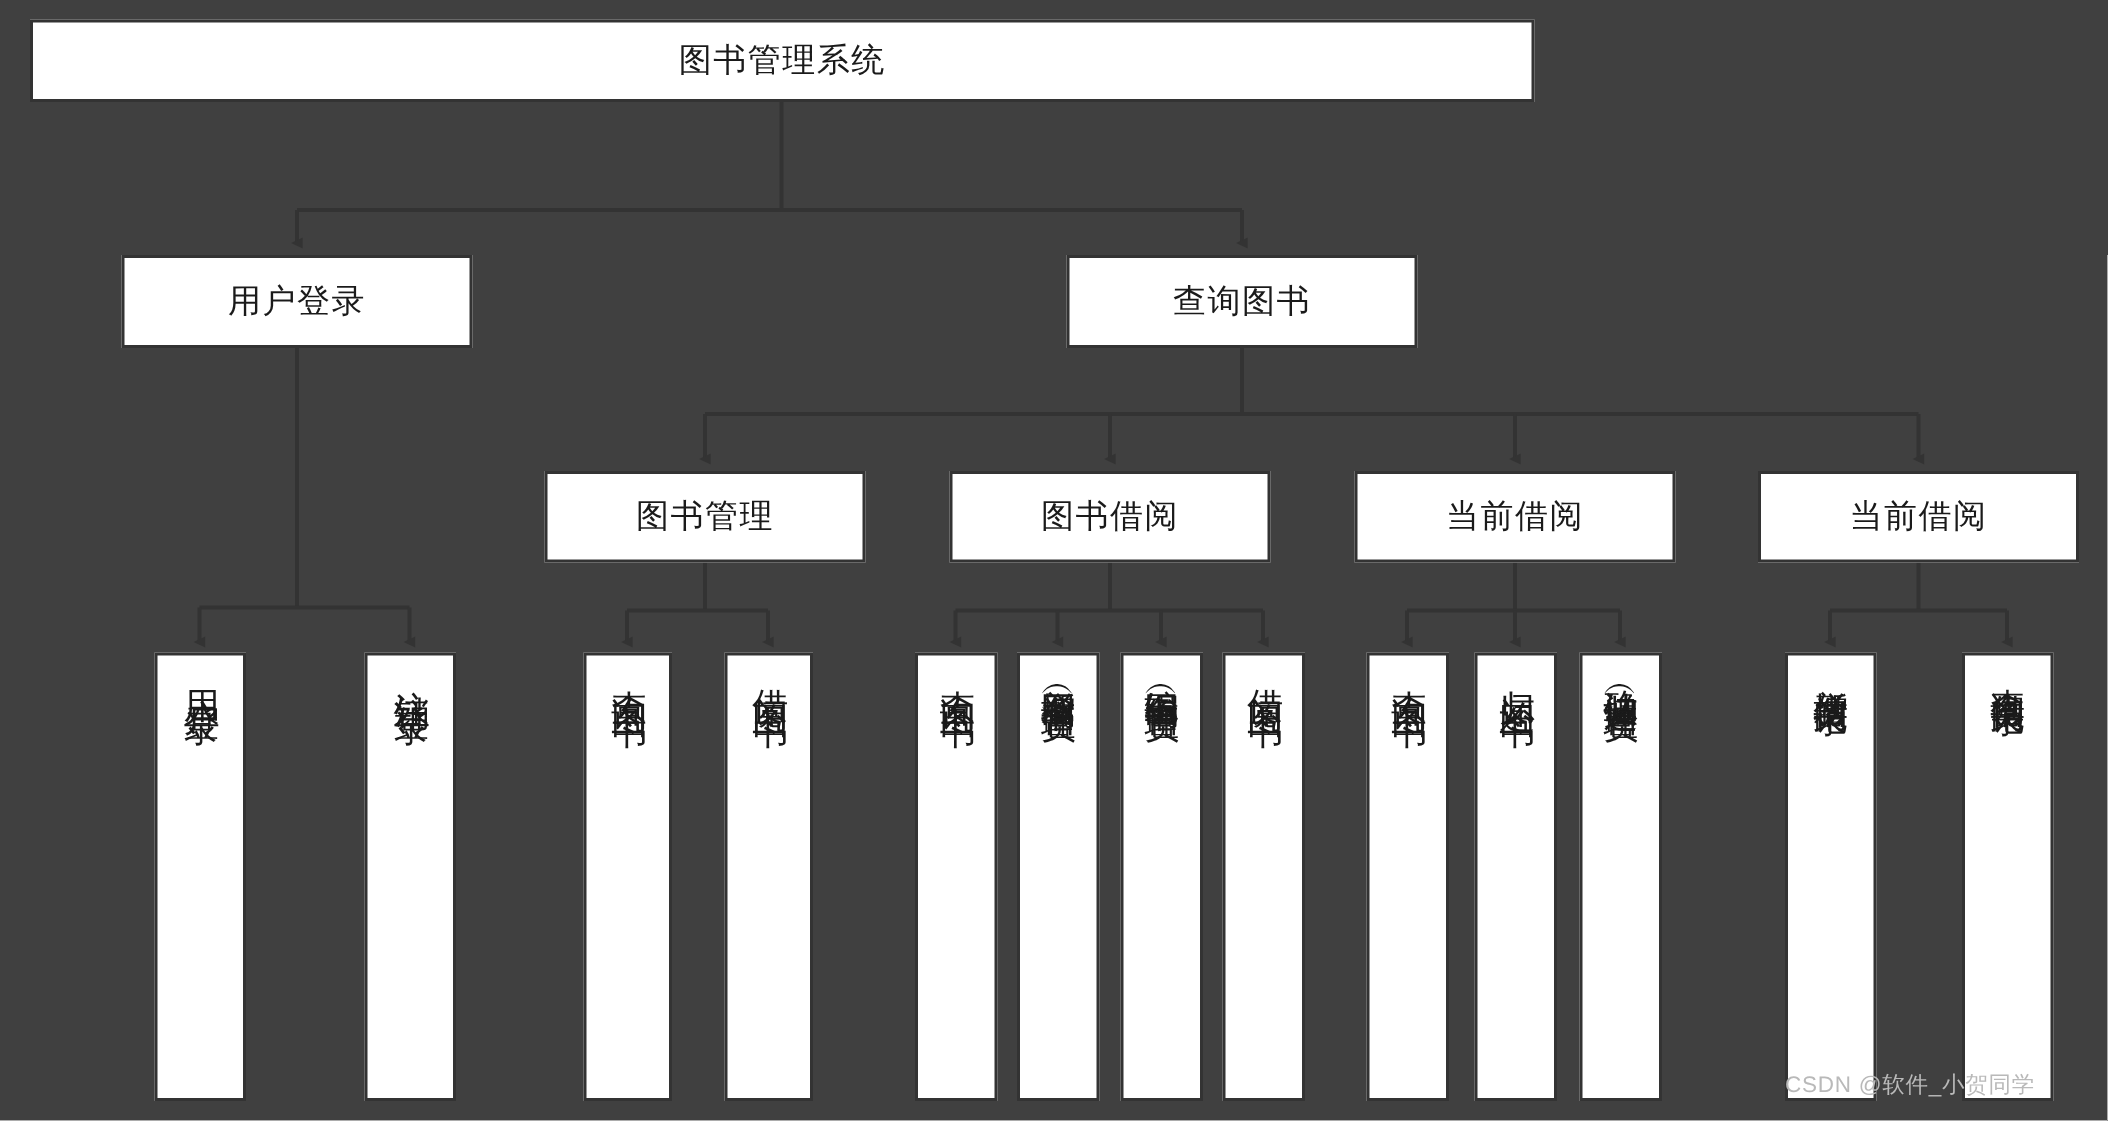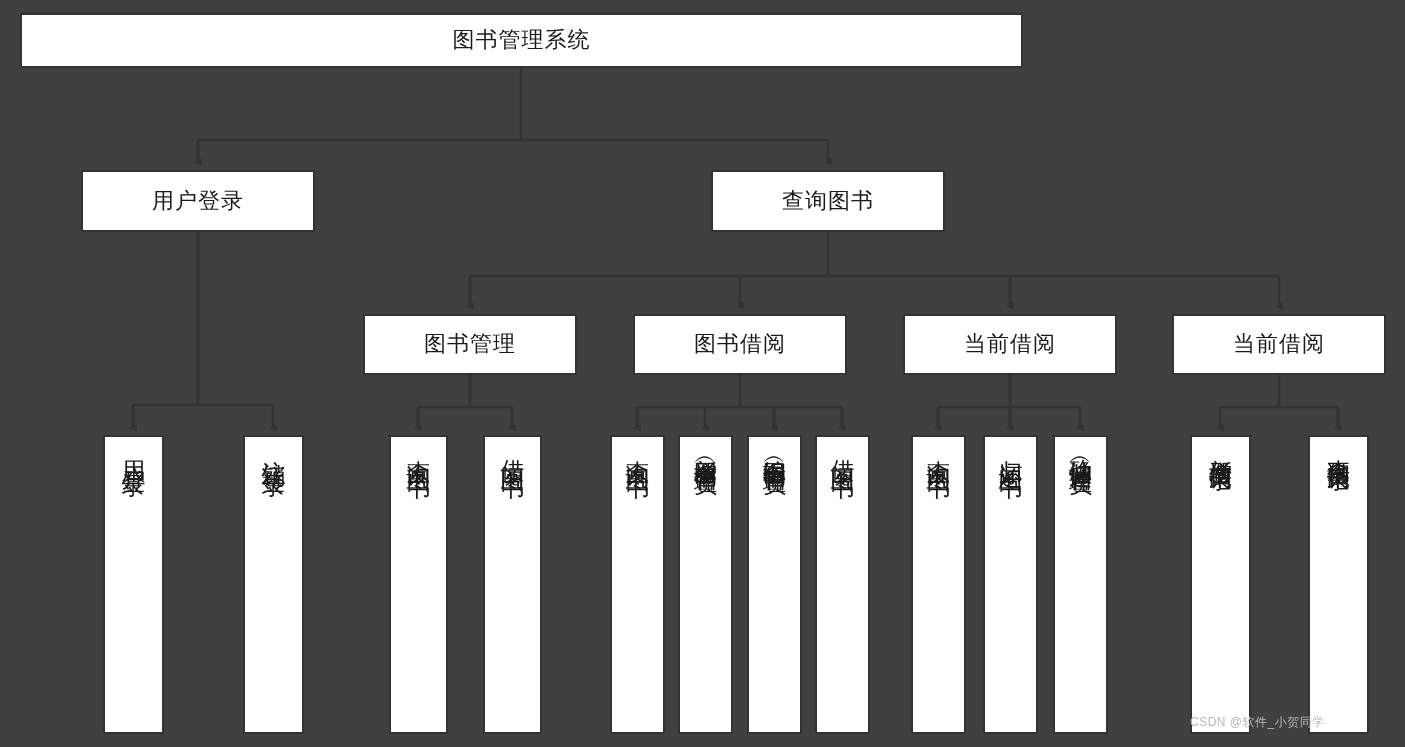--- a/index.html
+++ b/index.html
@@ -62,21 +62,21 @@
     line-height: 1;
     white-space: nowrap;
   }
   .node.vert.tall-text .label {
     font-size: 23px;
     letter-spacing: 2px;
   }
   .watermark {
     position: absolute;
     color: #b9b9b9;
-    font-size: 12px;
+    font-size: 15px;
     white-space: nowrap;
     z-index: 5;
     letter-spacing: 0.5px;
   }
 </style>
 </head>
 <body>
 
 <div id="canvas">
 

